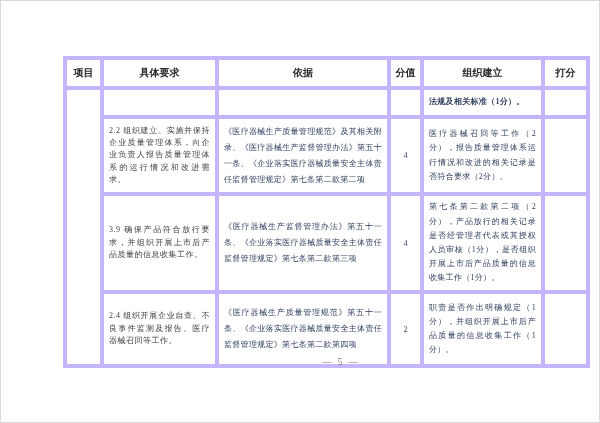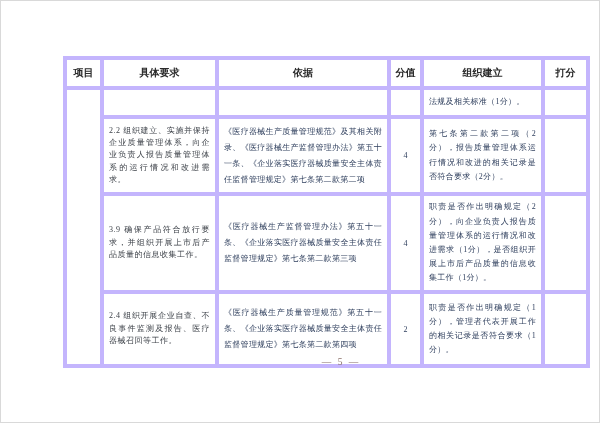--- a/index.html
+++ b/index.html
@@ -56,21 +56,21 @@
     letter-spacing: 0.3px;
   }
   .cell-score {
     text-align: center;
     color: #31415f;
     font-size: 9px;
   }
   .cell-mark { }
   .project-cell { }
   tr.r-header { height: 30px; }
-  tr.r-cont   { height: 29px; }
+  tr.r-cont   { height: 29px; font-weight: bold; }
   tr.r-22     { height: 77px; }
   tr.r-23     { height: 98px; }
   tr.r-24     { height: 74px; }
   .footer-pagenum {
     position: absolute;
     top: 356px; left: 240px; width: 200px;
     text-align: center;
     font-size: 9.5px;
     color: #8a7069;
     letter-spacing: 2px;
@@ -106,35 +106,35 @@
         <td class="cell-req"></td>
         <td class="cell-basis"></td>
         <td class="cell-score"></td>
         <td class="cell-points">法规及相关标准（1分）。</td>
         <td class="cell-mark"></td>
       </tr>
       <tr class="r-22">
         <td class="cell-req">2.2 组织建立、实施并保持企业质量管理体系，向企业负责人报告质量管理体系的运行情况和改进需求。</td>
         <td class="cell-basis">《医疗器械生产质量管理规范》及其相关附录、《医疗器械生产监督管理办法》第五十一条、《企业落实医疗器械质量安全主体责任监督管理规定》第七条第二款第二项</td>
         <td class="cell-score">4</td>
-        <td class="cell-points">第七条第二款第二项（2分），报告质量管理体系运行情况和改进的相关记录是否符合要求（2分）。</td>
+        <td class="cell-points">医疗器械召回等工作（2分），报告质量管理体系运行情况和改进的相关记录是否符合要求（2分）。</td>
         <td class="cell-mark"></td>
       </tr>
       <tr class="r-23">
         <td class="cell-req">3.9 确保产品符合放行要求，并组织开展上市后产品质量的信息收集工作。</td>
         <td class="cell-basis">《医疗器械生产监督管理办法》第五十一条、《企业落实医疗器械质量安全主体责任监督管理规定》第七条第二款第三项</td>
         <td class="cell-score">4</td>
-        <td class="cell-points">职责是否作出明确规定（2分），向企业负责人报告质量管理体系的运行情况和改进需求（1分），是否组织开展上市后产品质量的信息收集工作（1分）。</td>
+        <td class="cell-points">第七条第二款第二项（2分），产品放行的相关记录是否经管理者代表或其授权人员审核（1分），是否组织开展上市后产品质量的信息收集工作（1分）。</td>
         <td class="cell-mark"></td>
       </tr>
       <tr class="r-24">
         <td class="cell-req">2.4 组织开展企业自查、不良事件监测及报告、医疗器械召回等工作。</td>
         <td class="cell-basis">《医疗器械生产质量管理规范》第五十一条、《企业落实医疗器械质量安全主体责任监督管理规定》第七条第二款第四项</td>
         <td class="cell-score">2</td>
-        <td class="cell-points">职责是否作出明确规定（1分），管理者代表开展工作的相关记录是否符合要求（1分）。</td>
+        <td class="cell-points">职责是否作出明确规定（1分），并组织开展上市后产品质量的信息收集工作（1分）。</td>
         <td class="cell-mark"></td>
       </tr>
     </tbody>
   </table>
 
   <div class="footer-pagenum">— 5 —</div>
 
 </div>
 
 </body></html>

